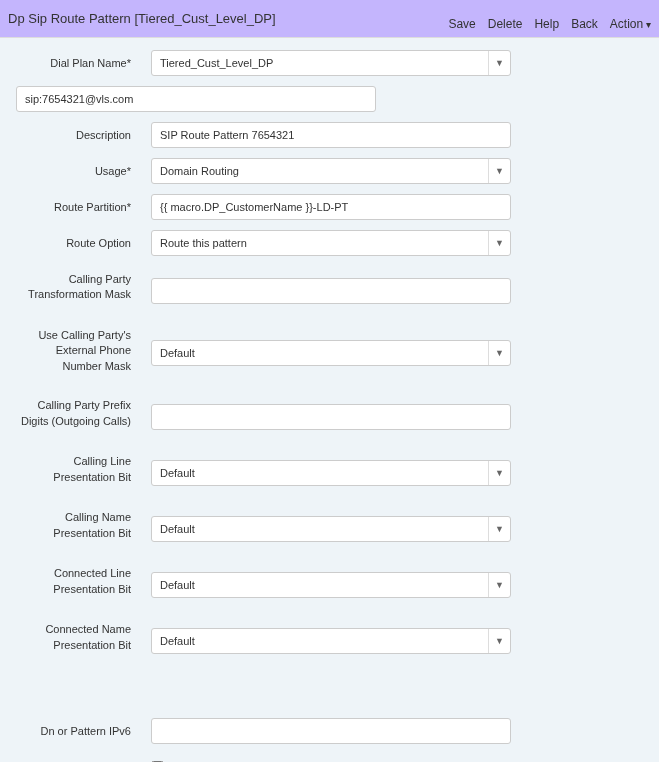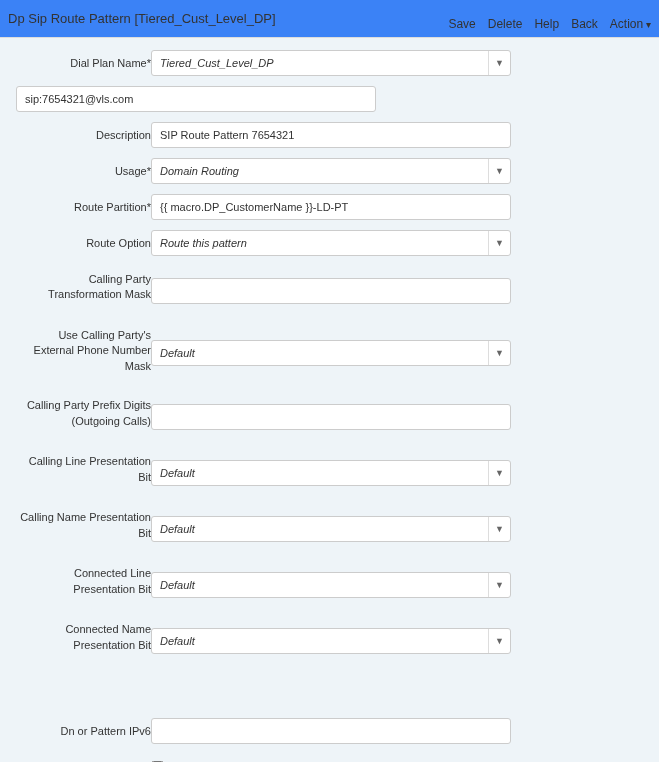--- a/index.html
+++ b/index.html
@@ -13,21 +13,21 @@
       color: #333;
       background: #fff;
       width: 659px;
     }
     .header {
       display: flex;
       justify-content: space-between;
       align-items: center;
       padding: 6px 8px;
       border-bottom: 1px solid #ddd;
-      background: #3b82f6;
+      background: #c4b5fd;
     }
     .header-title {
       font-size: 13px;
       color: #333;
     }
     .header-actions {
       display: flex;
       gap: 12px;
       align-items: center;
     }
@@ -52,21 +52,21 @@
       display: flex;
       align-items: flex-start;
       margin-bottom: 8px;
       min-height: 28px;
     }
     .form-row.tall {
     }
     .form-label {
       width: 135px;
       text-align: right;
-      padding-right: 0;
+      padding-right: 20px;
       padding-top: 6px;
       font-size: 11px;
       color: #333;
       line-height: 1.4;
     }
     .form-control-wrap {
       flex: 1;
       position: relative;
       max-width: 360px;
     }
@@ -81,21 +81,20 @@
       color: #333;
       background: #fff;
       font-family: inherit;
     }
     .form-select {
       padding-right: 26px;
       appearance: none;
       -webkit-appearance: none;
       -moz-appearance: none;
       cursor: pointer;
-      font-style: italic;
     }
     .select-wrap {
       position: relative;
     }
     .select-caret {
       position: absolute;
       right: 1px;
       top: 1px;
       bottom: 1px;
       width: 22px;

